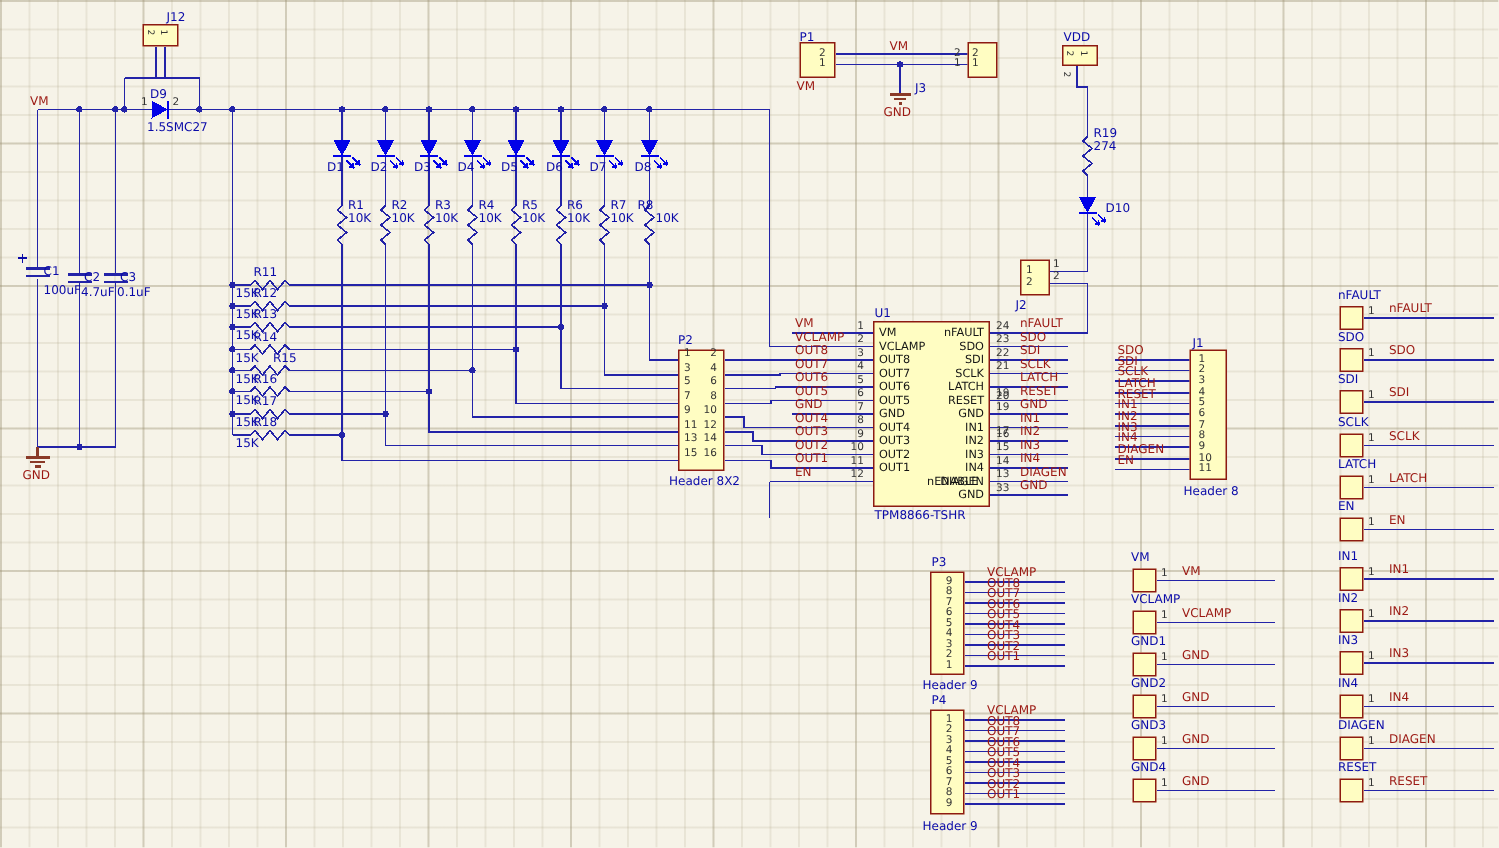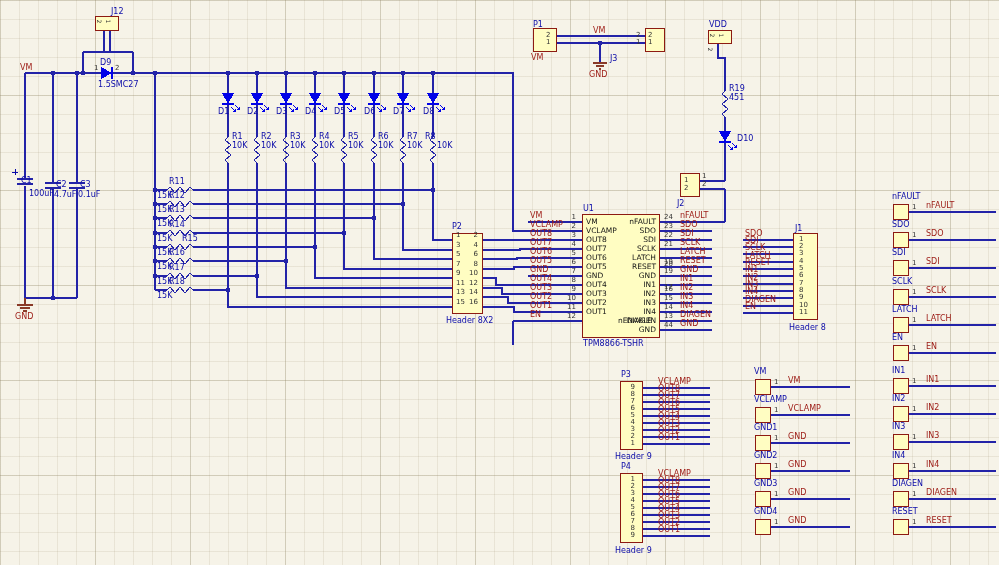--- a/index.html
+++ b/index.html
@@ -203,21 +203,21 @@
   <div class="box" style="left:893px;top:519px;width:16px;height:16px"></div>
 
   <span class="t net" style="left:20px;top:63px">VM</span>
   <span class="t des" style="left:111px;top:7px">J12</span>
   <span class="rot" style="left:98px;top:18px">2</span>
   <span class="rot" style="left:107px;top:18px">1</span>
   <span class="t des" style="left:100px;top:58px">D9</span>
   <span class="t pin" style="left:94px;top:64px">1</span>
   <span class="t pin" style="left:115px;top:64px">2</span>
   <span class="t des" style="left:98px;top:80px">1.5SMC27</span>
-  <span class="t des" style="left:21px;top:176px">C1</span>
+  <span class="t des" style="left:29px;top:176px">C1</span>
   <span class="t des" style="left:29px;top:189px">100uF</span>
   <span class="t des" style="left:56px;top:180px">C2</span>
   <span class="t des" style="left:54px;top:190px">4.7uF</span>
   <span class="t des" style="left:80px;top:180px">C3</span>
   <span class="t des" style="left:78px;top:190px">0.1uF</span>
   <span class="t net" style="left:15px;top:312px">GND</span>
 
   <span class="t des" style="left:218px;top:107px">D1</span>
   <span class="t des" style="left:247px;top:107px">D2</span>
   <span class="t des" style="left:276px;top:107px">D3</span>
@@ -271,21 +271,21 @@
   <span class="t pin" style="left:636px;top:38px">1</span>
   <span class="t pin" style="left:648px;top:31px">2</span>
   <span class="t pin" style="left:648px;top:38px">1</span>
   <span class="t des" style="left:610px;top:54px">J3</span>
 
   <span class="t des" style="left:709px;top:20px">VDD</span>
   <span class="rot" style="left:711px;top:32px">2</span>
   <span class="rot" style="left:720px;top:32px">1</span>
   <span class="rot" style="left:709px;top:46px">2</span>
   <span class="t des" style="left:729px;top:84px">R19</span>
-  <span class="t des" style="left:729px;top:93px">451</span>
+  <span class="t des" style="left:729px;top:93px">274</span>
   <span class="t des" style="left:737px;top:134px">D10</span>
   <span class="t pin" style="left:684px;top:176px">1</span>
   <span class="t pin" style="left:684px;top:184px">2</span>
   <span class="t pin" style="left:702px;top:172px">1</span>
   <span class="t pin" style="left:702px;top:180px">2</span>
   <span class="t des" style="left:677px;top:199px">J2</span>
 
   <span class="t des" style="left:452px;top:222px">P2</span>
   <span class="t des" style="left:446px;top:316px">Header 8X2</span>
   <span class="t pin" style="left:456px;top:231px">1</span>
@@ -366,21 +366,21 @@
   <span class="t pin" style="left:664px;top:231px">22</span>
   <span class="t pin" style="left:664px;top:240px">21</span>
   <span class="t pin" style="left:664px;top:260px">20</span>
   <span class="t pin" style="left:664px;top:258px">19</span>
   <span class="t pin" style="left:664px;top:267px">19</span>
   <span class="t pin" style="left:664px;top:283px">17</span>
   <span class="t pin" style="left:664px;top:285px">16</span>
   <span class="t pin" style="left:664px;top:294px">15</span>
   <span class="t pin" style="left:664px;top:303px">14</span>
   <span class="t pin" style="left:664px;top:312px">13</span>
-  <span class="t pin" style="left:664px;top:321px">44</span>
+  <span class="t pin" style="left:664px;top:321px">33</span>
 
   <span class="t net" style="left:680px;top:211px">nFAULT</span>
   <span class="t net" style="left:680px;top:220px">SDO</span>
   <span class="t net" style="left:680px;top:229px">SDI</span>
   <span class="t net" style="left:680px;top:238px">SCLK</span>
   <span class="t net" style="left:680px;top:247px">LATCH</span>
   <span class="t net" style="left:680px;top:256px">RESET</span>
   <span class="t net" style="left:680px;top:265px">GND</span>
   <span class="t net" style="left:680px;top:274px">IN1</span>
   <span class="t net" style="left:680px;top:283px">IN2</span>

